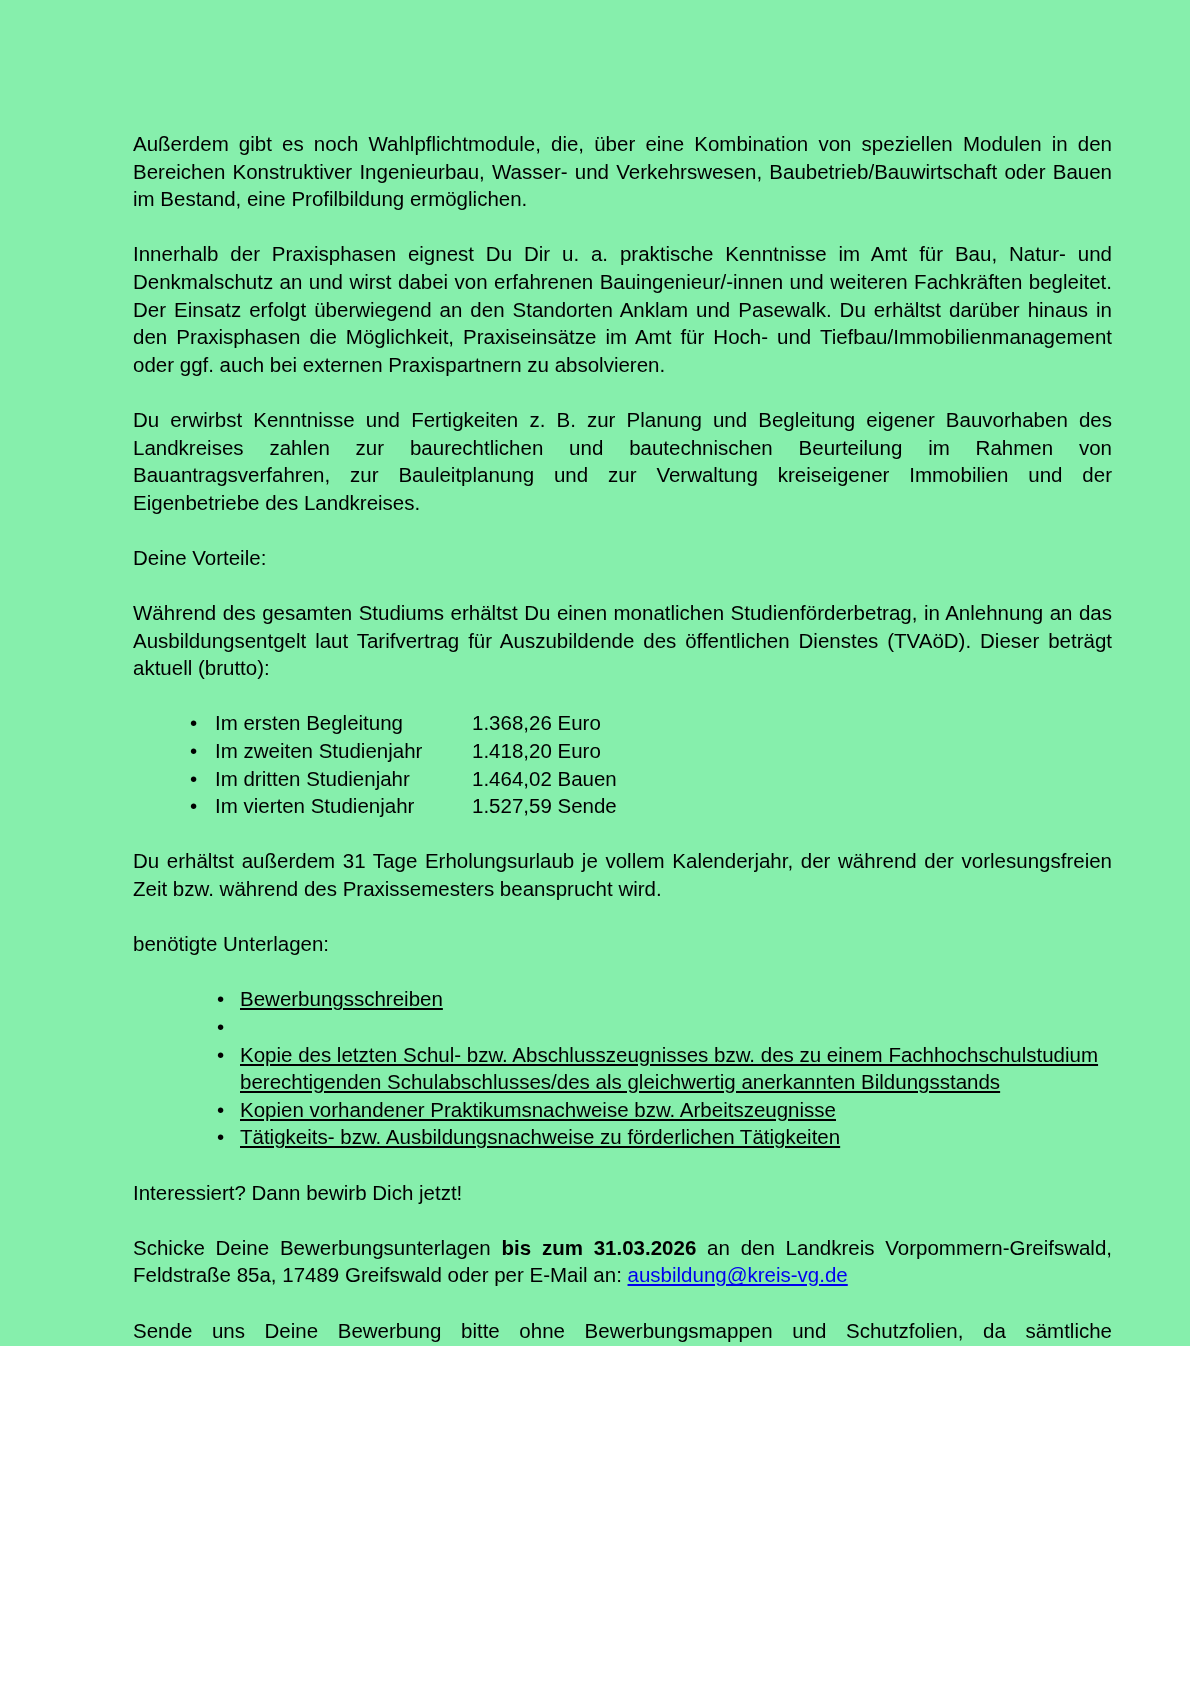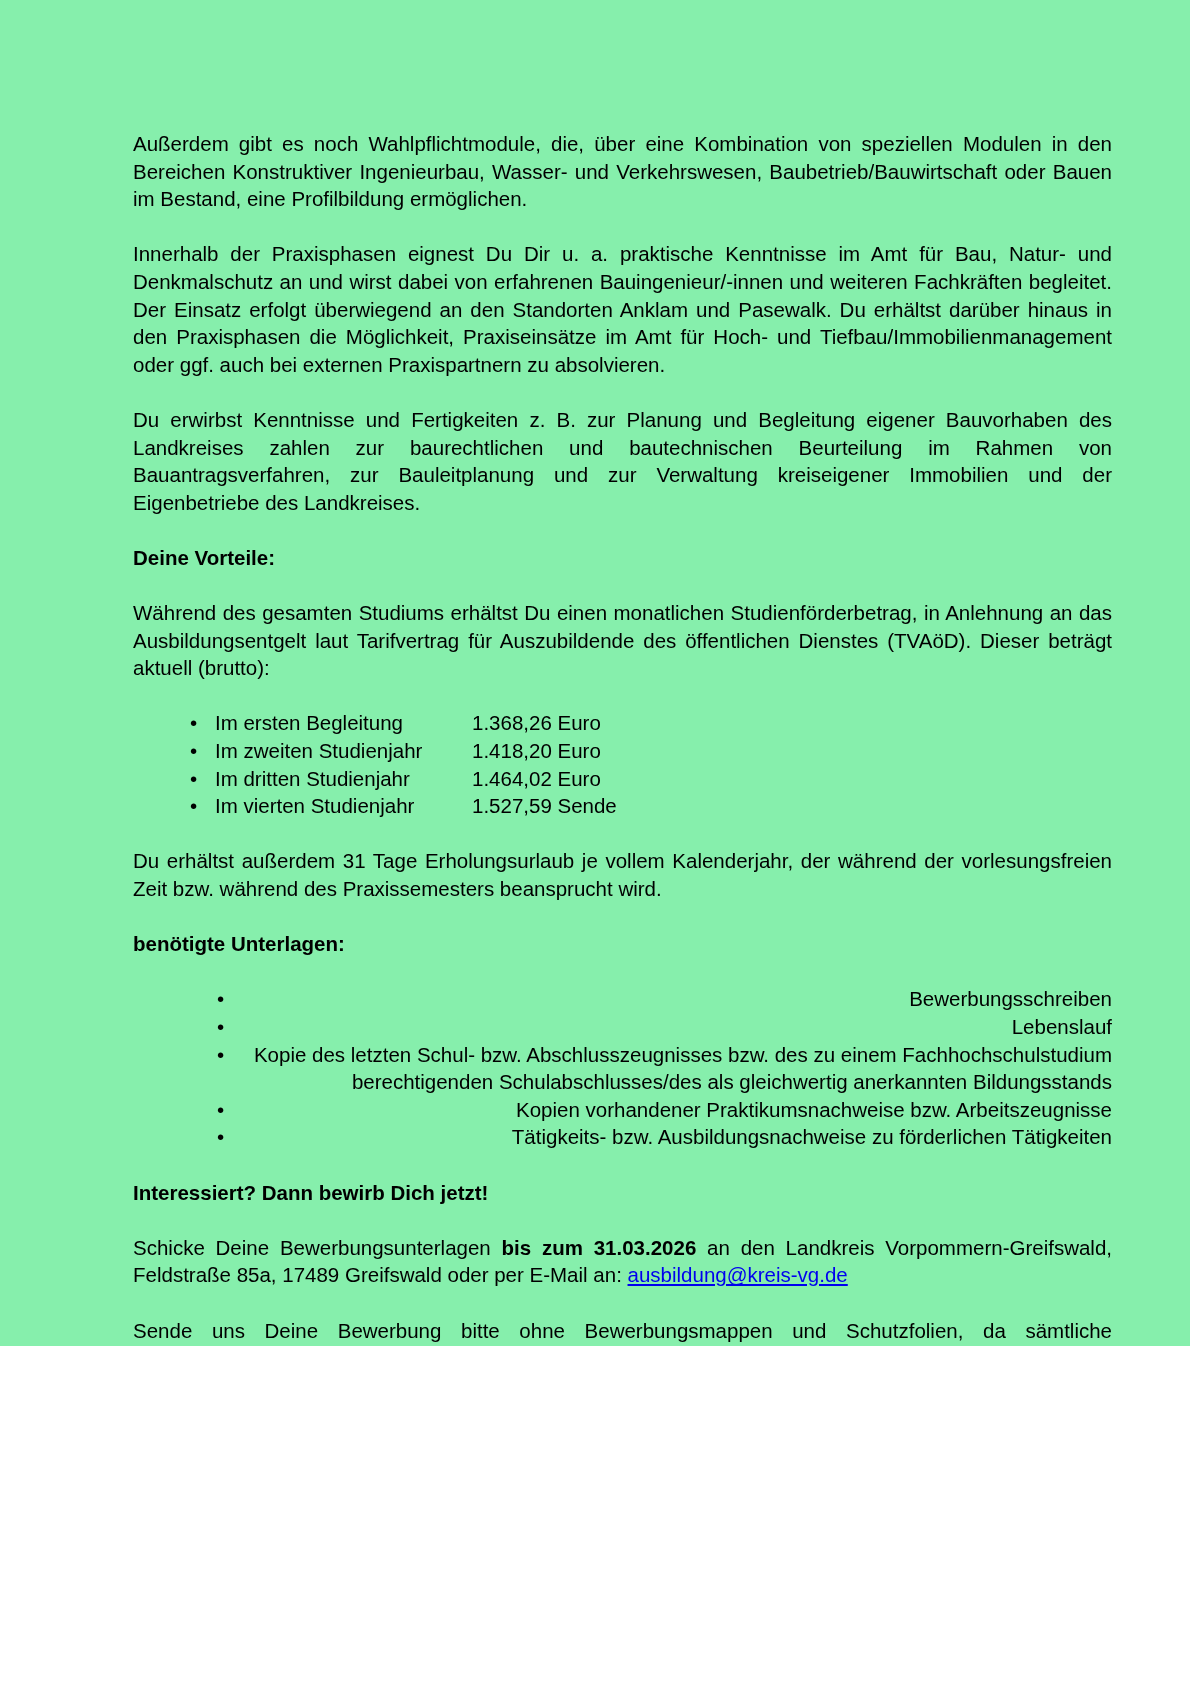--- a/index.html
+++ b/index.html
@@ -19,21 +19,21 @@
     font-size: 20.5px;
     line-height: 27.6px;
     -webkit-font-smoothing: antialiased;
   }
   .para {
     margin: 0 0 27.6px 0;
     text-align: justify;
     hyphens: none;
   }
   .heading {
-    font-weight: bold;
+    font-weight: normal;
     margin: 0 0 27.6px 0;
     text-align: left;
   }
   .bold { font-weight: bold; }
   .list-block {
     margin: 0 0 27.6px 0;
   }
   .stipend-item {
     display: flex;
     padding-left: 57px;
@@ -49,21 +49,22 @@
   .docs-item {
     display: flex;
     padding-left: 84px;
   }
   .docs-item .bullet {
     width: 23px;
     flex: none;
   }
   .docs-item .text {
     flex: 1;
-    text-align: right;
+    text-align: left;
+    text-decoration: underline;
   }
   a.email-link {
     color: #0000ee;
     text-decoration: underline;
     cursor: pointer;
   }
 </style>
 </head>
 <body>
 
@@ -86,42 +87,41 @@
       <span class="amount">1.368,26 Euro</span>
     </div>
     <div class="stipend-item">
       <span class="bullet">•</span>
       <span class="label">Im zweiten Studienjahr</span>
       <span class="amount">1.418,20 Euro</span>
     </div>
     <div class="stipend-item">
       <span class="bullet">•</span>
       <span class="label">Im dritten Studienjahr</span>
-      <span class="amount">1.464,02 Euro</span>
+      <span class="amount">1.464,02 Bauen</span>
     </div>
     <div class="stipend-item">
       <span class="bullet">•</span>
       <span class="label">Im vierten Studienjahr</span>
       <span class="amount">1.527,59 Sende</span>
     </div>
   </div>
 
 
   <p class="para">Du erhältst außerdem 31 Tage Erholungsurlaub je vollem Kalenderjahr, der während der vorlesungsfreien Zeit bzw. während des Praxissemesters beansprucht wird.</p>
 
   <div class="heading">benötigte Unterlagen:</div>
 
   <div class="list-block">
     <div class="docs-item">
       <span class="bullet">•</span>
       <span class="text">Bewerbungsschreiben</span>
     </div>
     <div class="docs-item">
       <span class="bullet">•</span>
-      <span class="text">Lebenslauf</span>
     </div>
     <div class="docs-item">
       <span class="bullet">•</span>
       <span class="text">Kopie des letzten Schul- bzw. Abschlusszeugnisses bzw. des zu einem Fachhochschulstudium berechtigenden Schulabschlusses/des als gleichwertig anerkannten Bildungsstands</span>
     </div>
     <div class="docs-item">
       <span class="bullet">•</span>
       <span class="text">Kopien vorhandener Praktikumsnachweise bzw. Arbeitszeugnisse</span>
     </div>
     <div class="docs-item">

